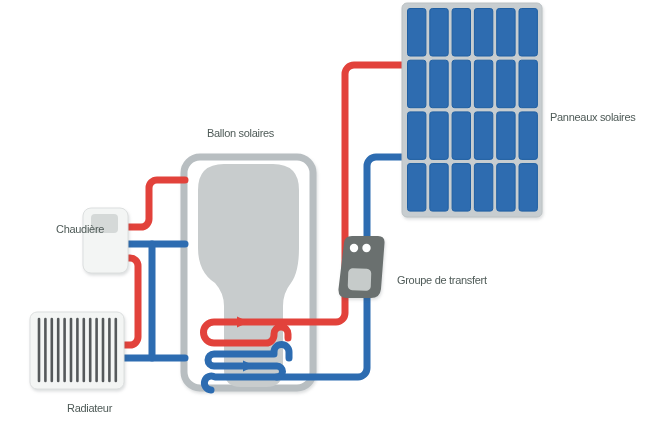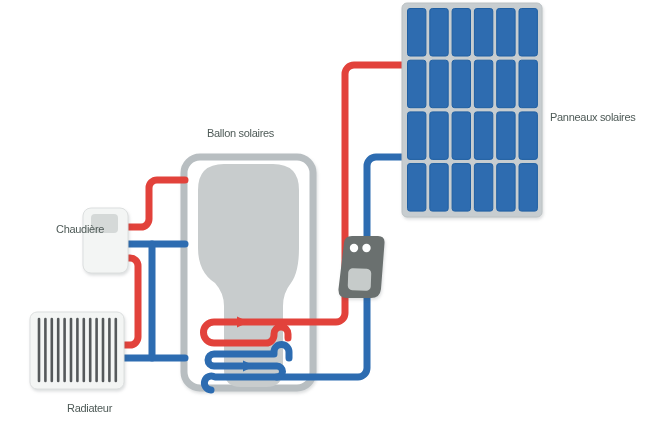--- a/index.html
+++ b/index.html
@@ -123,14 +123,15 @@
                L 347 298 Q 338 298 338.5 289 L 344 243 Q 344.5 236 352 236 Z" fill="var(--device-body)"></path>
       <circle cx="354" cy="248" r="4.2" fill="var(--device-dot)"></circle>
       <circle cx="366.5" cy="248" r="4.2" fill="var(--device-dot)"></circle>
       <rect x="348" y="268.5" width="23" height="22" rx="4.5" fill="var(--device-screen)" transform="rotate(2 359.5 279.5)"></rect>
     </g>
   </svg>
 
   <div class="lbl" id="lbl-boiler">Chaudière</div>
   <div class="lbl" id="lbl-tank">Ballon solaires</div>
   <div class="lbl" id="lbl-panels">Panneaux solaires</div>
+  <div class="lbl" id="lbl-transfer">Groupe de transfert</div>
   <div class="lbl" id="lbl-radiator">Radiateur</div>
 </div>
 
 </body></html>

